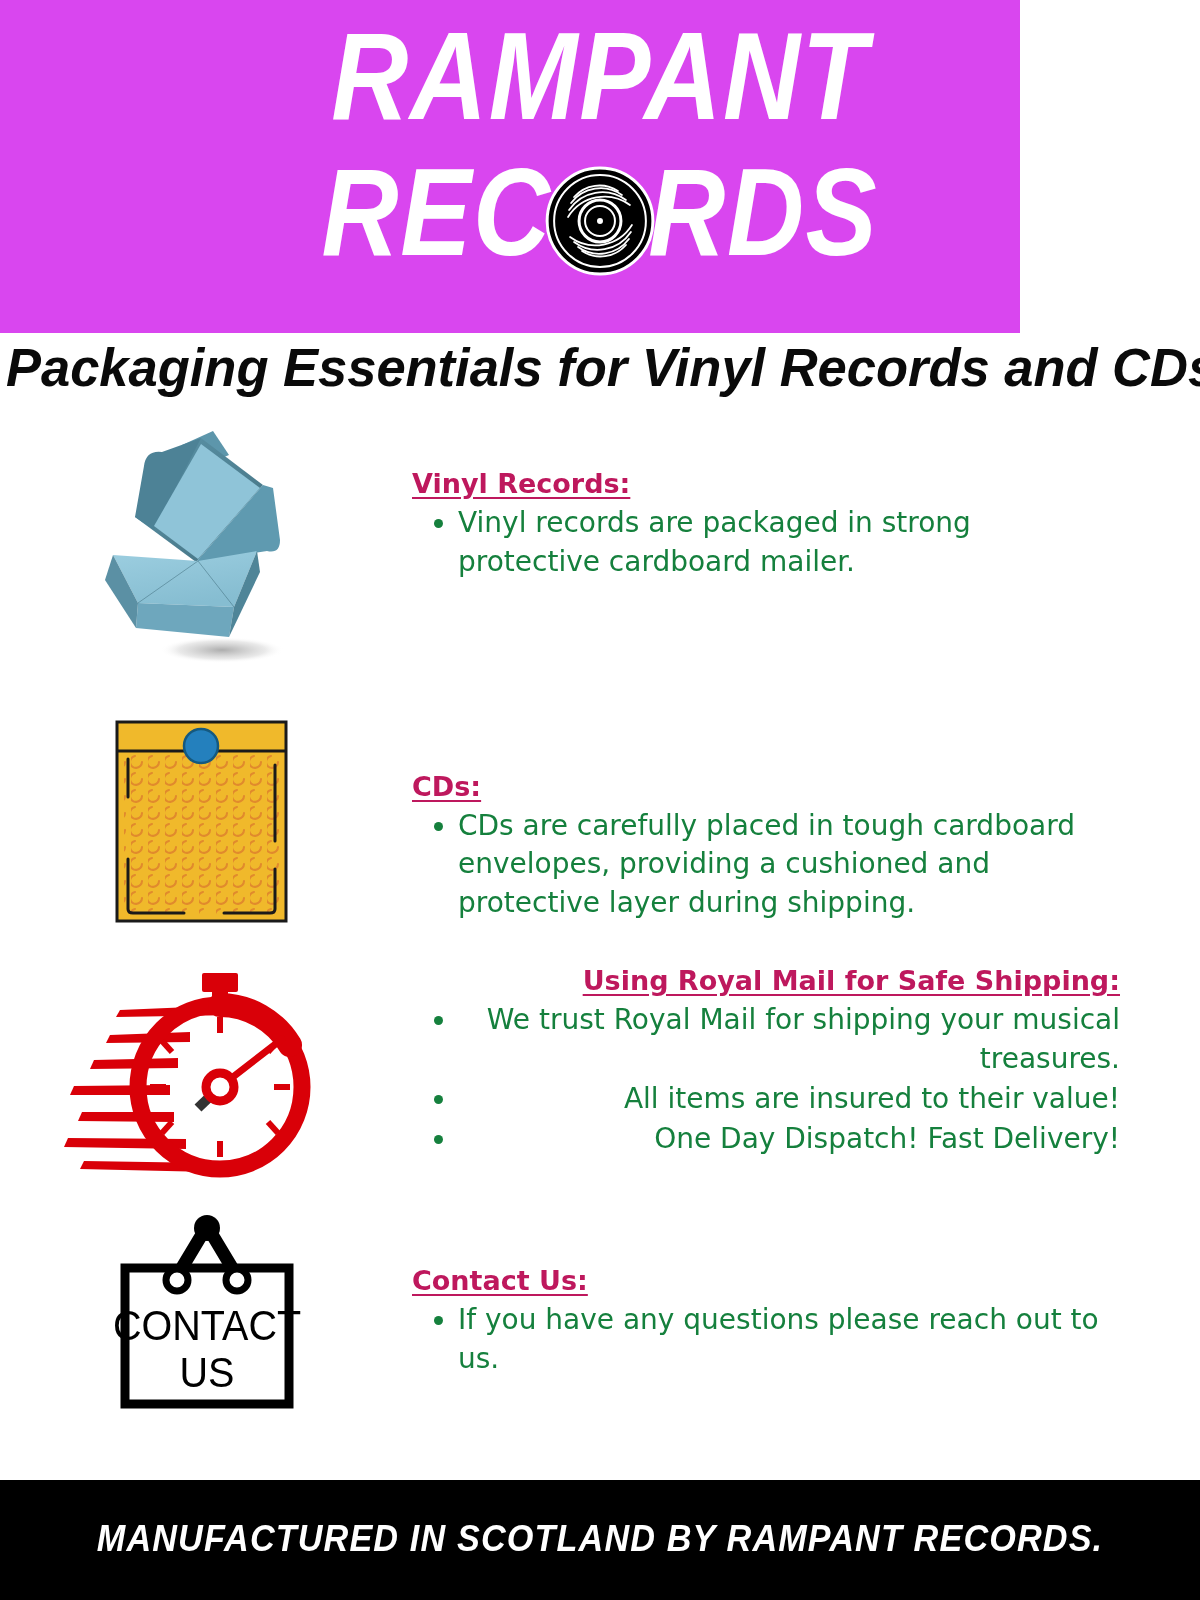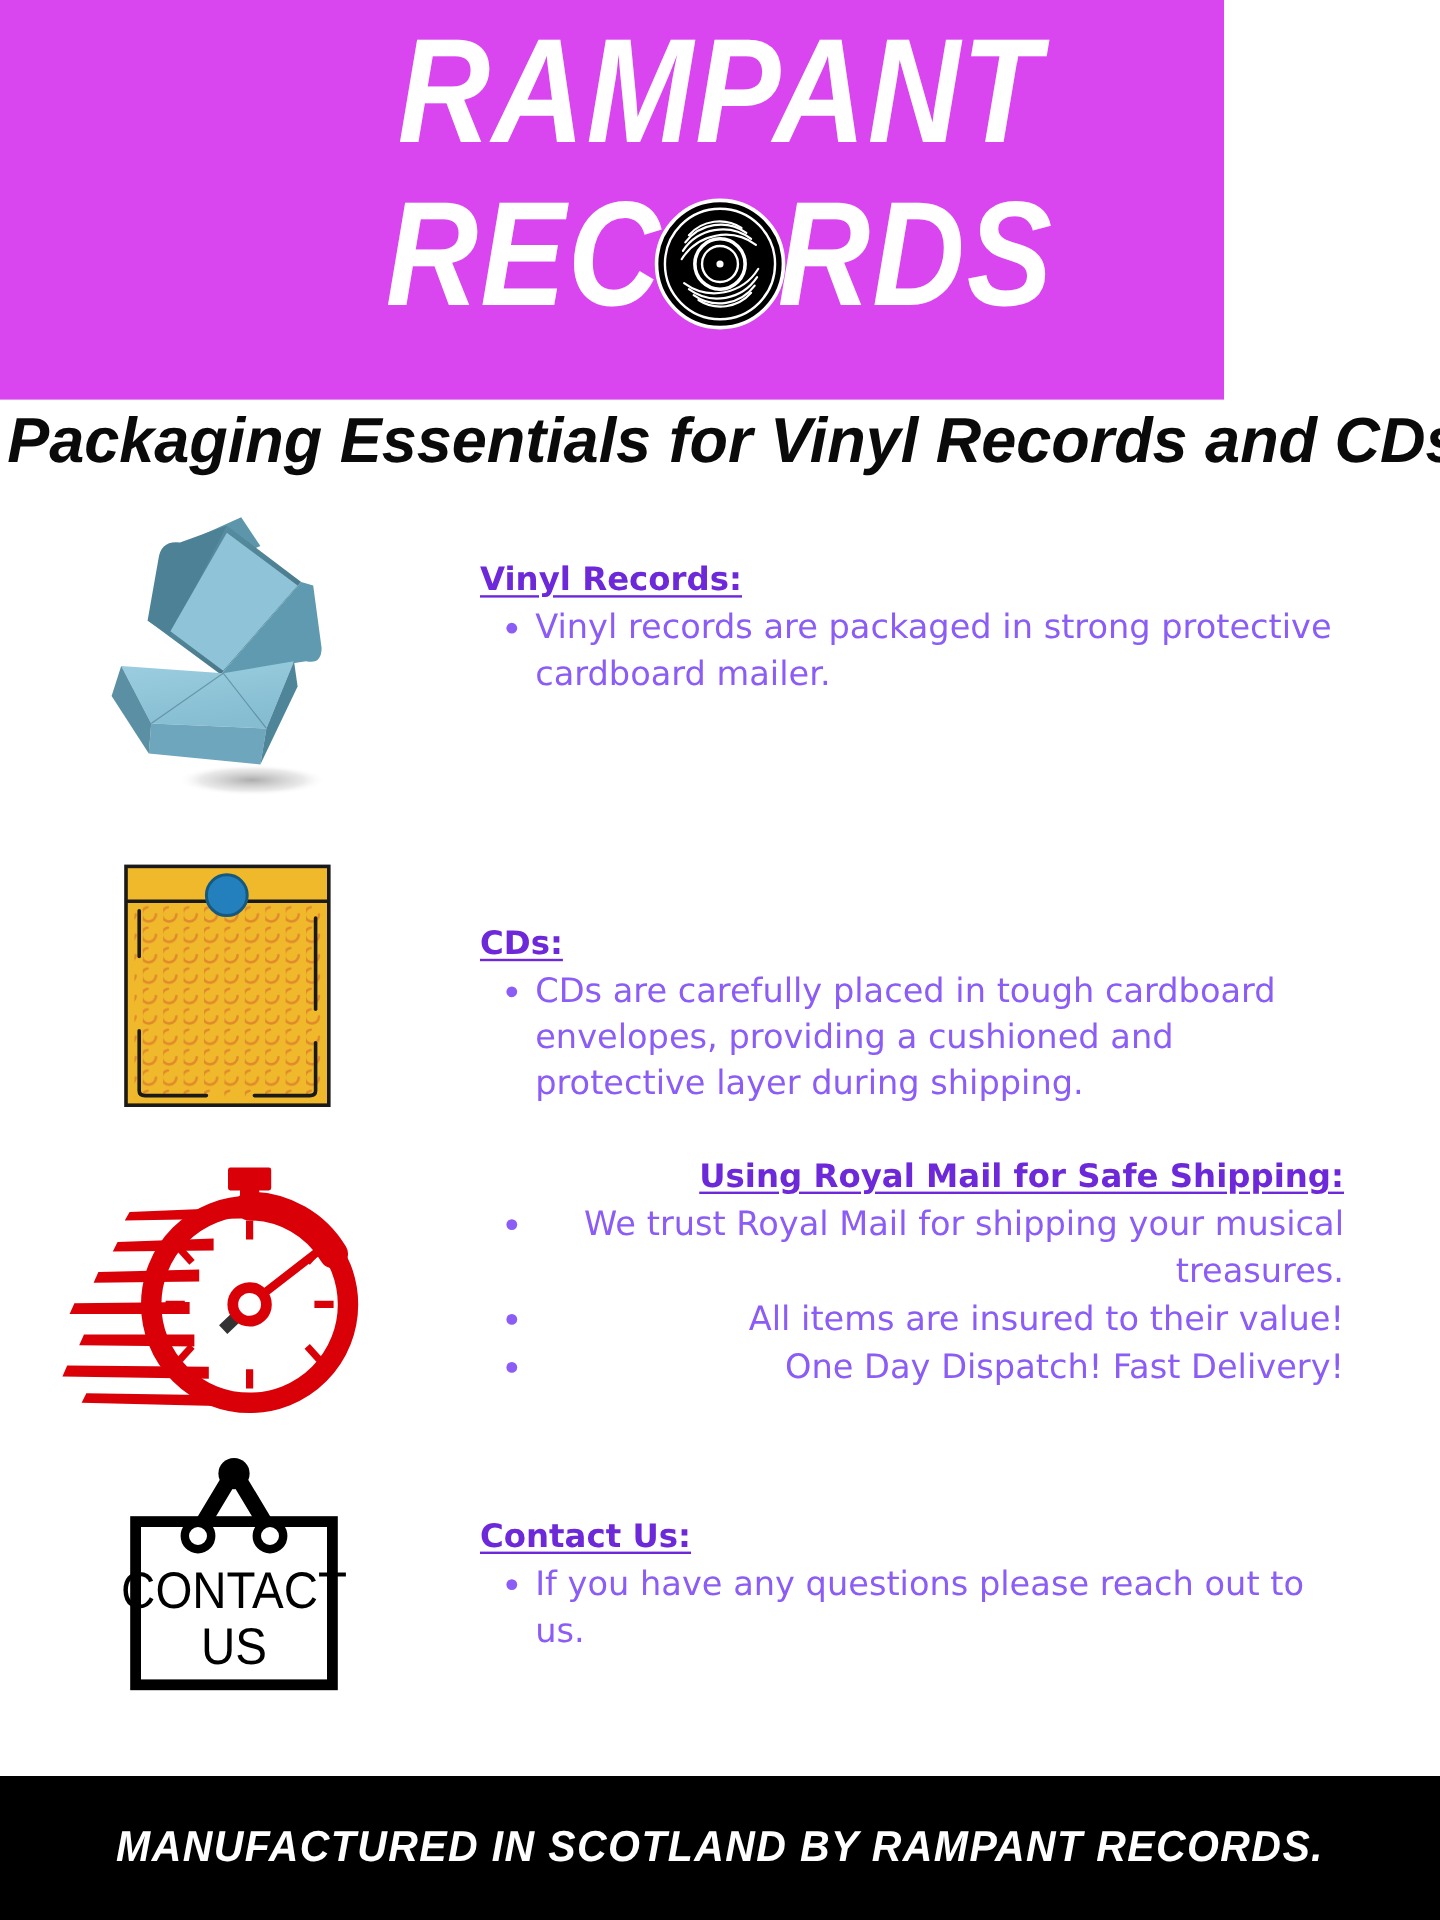--- a/index.html
+++ b/index.html
@@ -92,47 +92,48 @@
     display: flex;
     align-items: flex-start;
   }
   .icon-col {
     width: 400px;
     flex: 0 0 400px;
     display: flex;
     justify-content: center;
     align-items: flex-start;
     position: relative;
+    padding-left: 12px;
   }
   .text-col {
     flex: 1 1 auto;
     padding-right: 80px;
   }
   .sec-heading {
     font-family: "DejaVu Sans", sans-serif;
     font-weight: bold;
     font-size: 27px;
     line-height: 1.2;
     text-decoration: underline;
     text-underline-offset: 4px;
-    color: #6d28d9;
+    color: #be185d;
     margin: 0 0 4px 0;
     display: inline-block;
   }
   .bullets {
     list-style: disc;
     margin: 0;
     padding-left: 46px;
   }
   .bullets li {
     font-family: "DejaVu Sans", sans-serif;
     font-weight: normal;
     font-size: 28px;
     line-height: 1.37;
-    color: #8b5cf6;
+    color: #15803d;
     margin: 0 0 2px 0;
   }
 
   
   #section-vinyl   { top: 468px; }
   #section-cds     { top: 715px; align-items: flex-end; }
   #section-ship    { top: 965px; text-align: right; }
   #section-contact { top: 1265px; }
 
   

